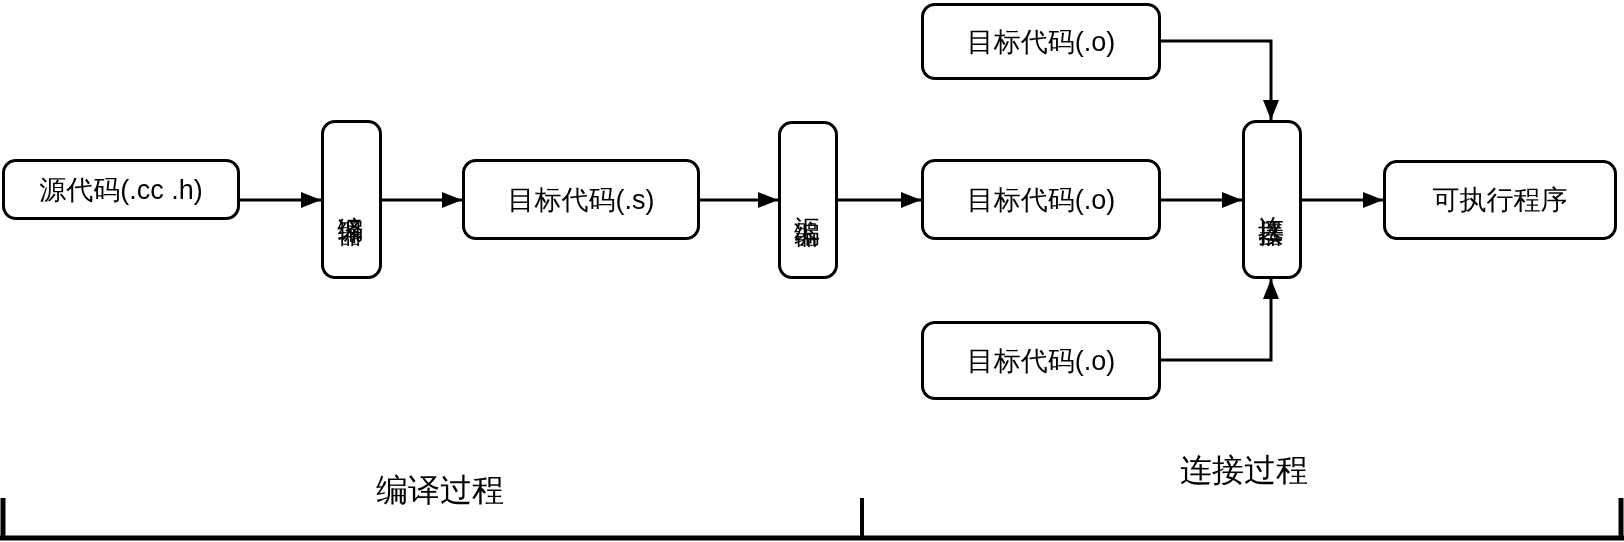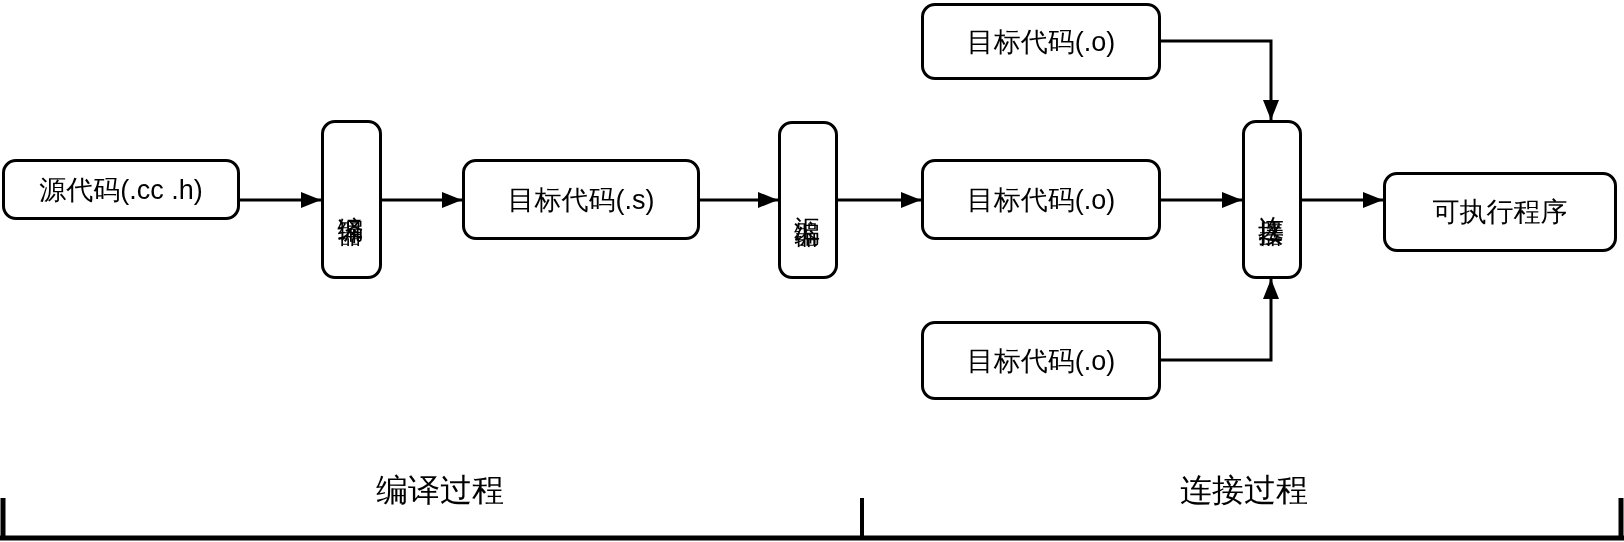--- a/index.html
+++ b/index.html
@@ -87,19 +87,19 @@
   <div class="node vertical" style="left:778px; top:121px; width:60px; height:158px;">汇编器</div>
 
   <div class="node" style="left:921px; top:3px; width:240px; height:77px;">目标代码(.o)</div>
 
   <div class="node" style="left:921px; top:159px; width:240px; height:81px;">目标代码(.o)</div>
 
   <div class="node" style="left:921px; top:321px; width:240px; height:79px;">目标代码(.o)</div>
 
   <div class="node vertical" style="left:1242px; top:120px; width:60px; height:159px;">连接器</div>
 
-  <div class="node" style="left:1383px; top:160px; width:234px; height:80px;margin-top:12px;">可执行程序</div>
+  <div class="node" style="left:1383px; top:160px; width:234px; height:80px;">可执行程序</div>
 
   <div class="section-label" style="left:440px; top:472px;">编译过程</div>
 
-  <div class="section-label" style="left:1244px; top:472px;">连接过程</div>
+  <div class="section-label" style="left:1244px; top:452px;">连接过程</div>
 
 </div>
 
 </body></html>

